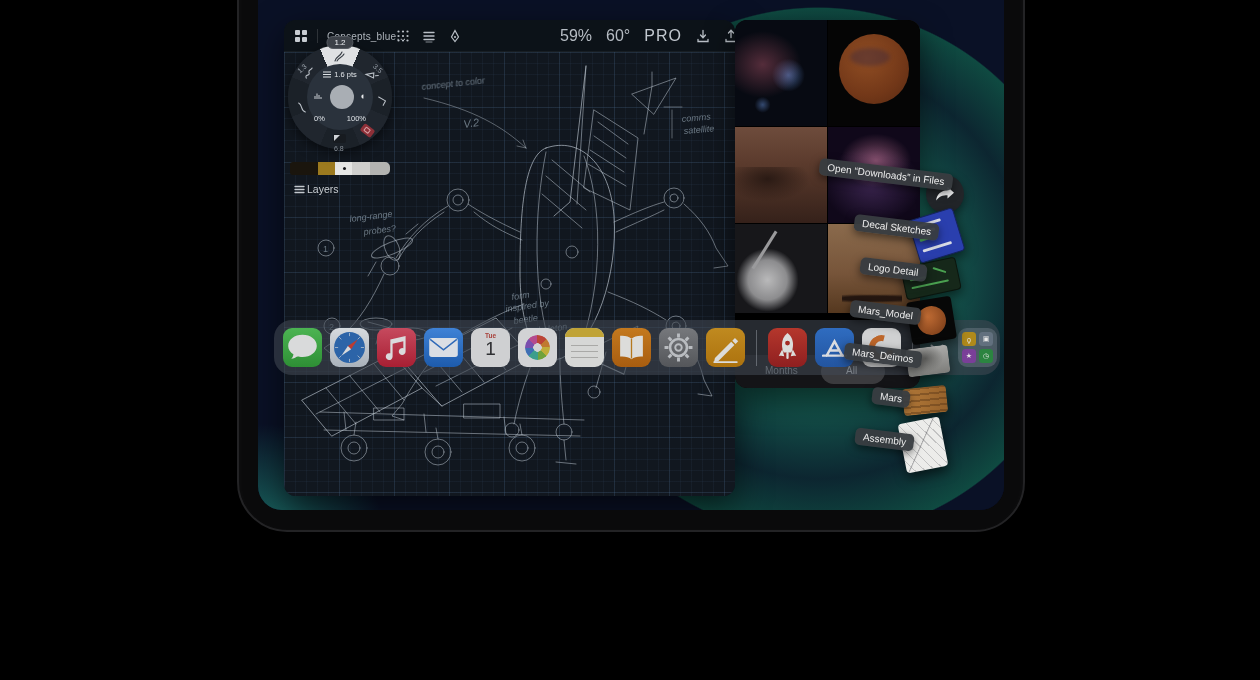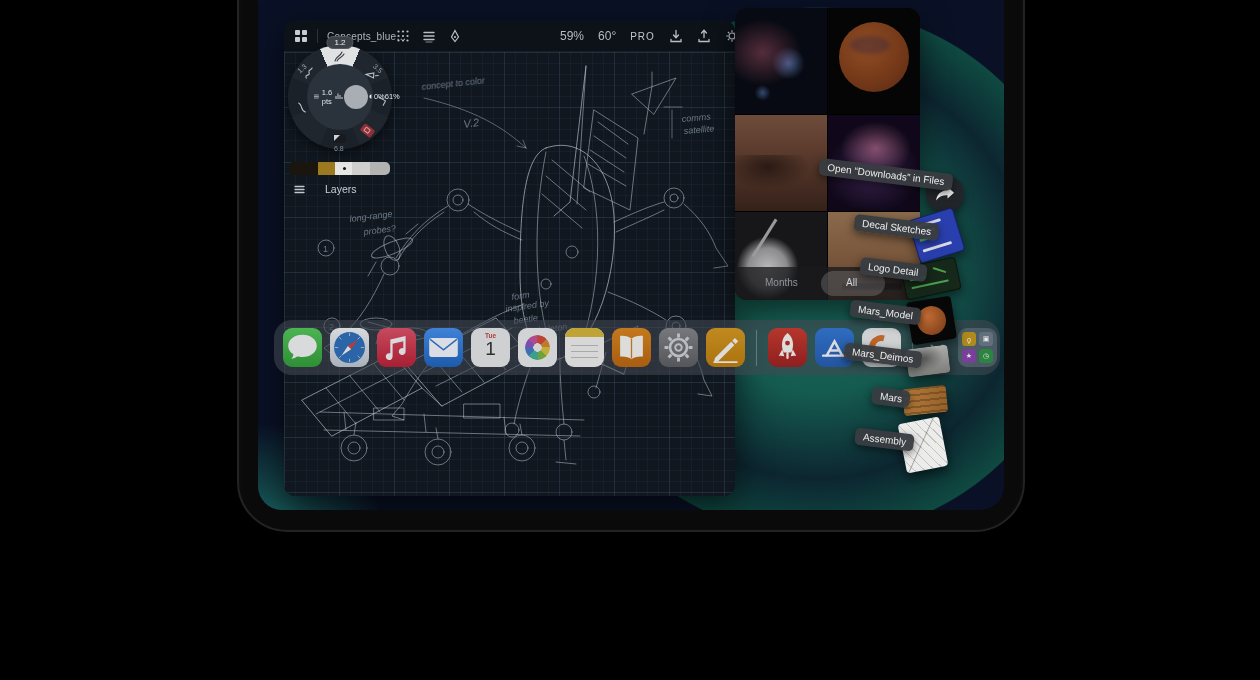--- a/index.html
+++ b/index.html
@@ -21,42 +21,42 @@
       #0a1126; }
 
   
   .concepts-win { position:absolute; left:26px; top:148px; width:451px; height:476px;
                   border-radius:12px; overflow:hidden; background:#11171f;
                   box-shadow:0 12px 34px rgba(0,0,0,0.6); }
   .c-toolbar { position:absolute; left:0; top:0; right:0; height:32px; background:#0c1218;
                border-bottom:1px solid rgba(255,255,255,0.05); }
   .c-toolbar .tgroup { position:absolute; top:0; height:32px; display:flex; align-items:center; gap:9px; }
   .ttl { font-size:10px; color:#aeb4bb; letter-spacing:.2px; }
-  .tb-num { font-size:12px; color:#b6bcc3; }
-  .tb-pro { font-size:10px; color:#c2c8cf; letter-spacing:1px; }
+  .tb-num { font-size:16px; color:#b6bcc3; }
+  .tb-pro { font-size:16px; color:#c2c8cf; letter-spacing:1px; }
   .vsep { width:1px; height:14px; background:rgba(255,255,255,0.14); }
   .icon16 { width:14px; height:14px; display:block; }
 
   .canvas { position:absolute; left:0; top:32px; right:0; bottom:0; background:#11171f;
     background-image:
       linear-gradient(rgba(95,135,180,0.14) 1px, transparent 1px),
       linear-gradient(90deg, rgba(95,135,180,0.14) 1px, transparent 1px),
       linear-gradient(rgba(95,135,180,0.07) 1px, transparent 1px),
       linear-gradient(90deg, rgba(95,135,180,0.07) 1px, transparent 1px);
     background-size:55px 55px,55px 55px,11px 11px,11px 11px; }
   .sketch { position:absolute; inset:0; }
 
   
   .wheel { position:absolute; left:4px; top:25px; width:104px; height:104px; z-index:5; }
   .wheel-ring { position:absolute; inset:0; border-radius:50%;
     background:conic-gradient(from 337.5deg, #dfe1e3 0deg 45deg, #20262e 45deg 90deg, #1b2128 90deg 135deg,
       #20262e 135deg 180deg, #1b2128 180deg 225deg, #20262e 225deg 270deg, #1b2128 270deg 315deg, #20262e 315deg 360deg);
     box-shadow:0 4px 12px rgba(0,0,0,0.55); }
   .wheel-inner { position:absolute; left:19px; top:19px; width:66px; height:66px; border-radius:50%;
-    background:#2a323c; display:flex; flex-direction:row; align-items:center; justify-content:space-between;
+    background:#2a323c; display:flex; flex-direction:column; align-items:center; justify-content:space-between;
     padding:6px 7px 7px; }
   .wi-top { display:flex; align-items:center; gap:3px; font-size:7.5px; color:#dfe3e7; }
   .wi-mid { width:100%; display:flex; align-items:center; justify-content:space-between; }
   .wi-center { width:24px; height:24px; border-radius:50%; background:#a9aeb4; }
   .wi-contrast { font-size:9px; color:#e8eaec; line-height:1; }
   .wi-bot { width:100%; display:flex; justify-content:space-between; font-size:7.5px; color:#dfe3e7; }
   .wheel-badge { position:absolute; left:50%; top:-9px; transform:translateX(-50%);
     background:#3c4148; border:1px solid #565b62; border-radius:8px; padding:1px 7px;
     font-size:8px; color:#eceff2; z-index:6; }
   .ring-label { position:absolute; font-size:7px; color:#98a0a9; }
@@ -70,25 +70,25 @@
   .chip-fill::after { content:""; position:absolute; left:1px; top:1px; border-left:6px solid #cfd3d7; border-bottom:6px solid transparent; }
   .seg-glyph { position:absolute; stroke:#b9bfc6; fill:none; stroke-width:1.1; stroke-linecap:round; }
 
   
   .color-bar { position:absolute; left:6px; top:142px; width:100px; height:13px; display:flex;
     border-radius:3px 5px 5px 3px; overflow:hidden; z-index:4; }
   .cb-seg { height:100%; position:relative; }
   .cb-dot { position:absolute; left:8px; top:5px; width:3px; height:3px; border-radius:50%; background:#15161a; }
 
   
-  .layers-row { position:absolute; left:10px; top:163px; display:flex; align-items:center; gap:20px; z-index:4; }
+  .layers-row { position:absolute; left:10px; top:163px; display:flex; align-items:center; gap:2px; z-index:4; }
   .layers-label { font-size:10.5px; color:#c9ced3; }
 
   
-  .photos-win { position:absolute; left:477px; top:136px; width:185px; height:292px;
+  .photos-win { position:absolute; left:477px; top:148px; width:185px; height:368px;
     border-radius:12px; overflow:hidden; background:#404040; box-shadow:0 12px 30px rgba(0,0,0,0.55); }
   .pgrid { position:absolute; inset:0; display:grid; grid-template-columns:92px 92px;
            grid-template-rows:106px 96px 89px; gap:1px; background:#000; }
   .ph { position:relative; overflow:hidden; }
   .ph-neb1 { background:
       radial-gradient(ellipse 60% 45% at 30% 42%, rgba(148,73,92,0.55), transparent 70%),
       radial-gradient(circle 22px at 58% 52%, rgba(96,136,205,0.65), transparent 75%),
       radial-gradient(circle 10px at 30% 80%, rgba(96,136,205,0.5), transparent 80%),
       #070a12; }
   .ph-marsglobe { background:#050505; }
@@ -391,21 +391,21 @@
             <svg width="9" height="9" viewBox="0 0 9 9">
               <g stroke="#dfe3e7" stroke-width="0.9">
                   <path d="M1 7V4M3 7V1.5M5 7V3M7 7V5"></path>
                 </g>
             </svg>
             <div class="wi-center"></div>
             <span class="wi-contrast">◐</span>
           </div>
           <div class="wi-bot">
             <span>0%</span>
-            <span>61%</span>
+            <span>100%</span>
           </div>
         </div>
       </div>
 
       <div class="color-bar">
         <div class="cb-seg" style="width:28px; background:#1a150d;"></div>
         <div class="cb-seg" style="width:17px; background:#9c7a1f;"></div>
         <div class="cb-seg" style="width:17px; background:#e6e6e4;">
             <span class="cb-dot"></span>
           </div>

